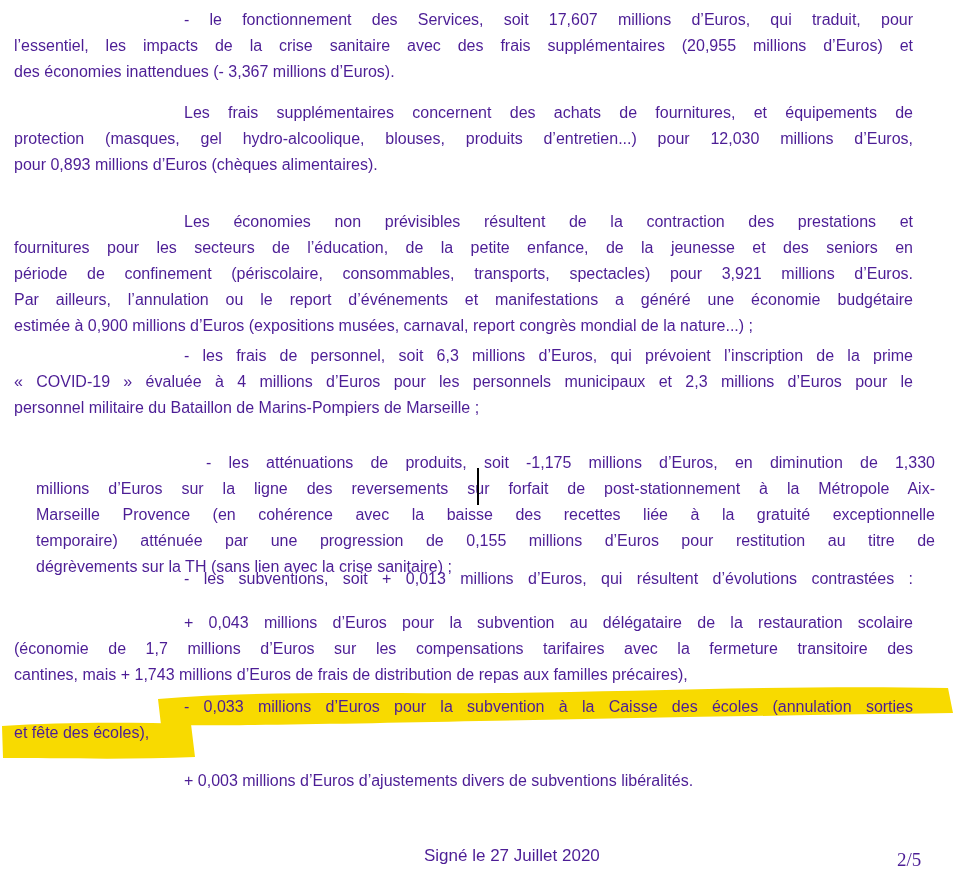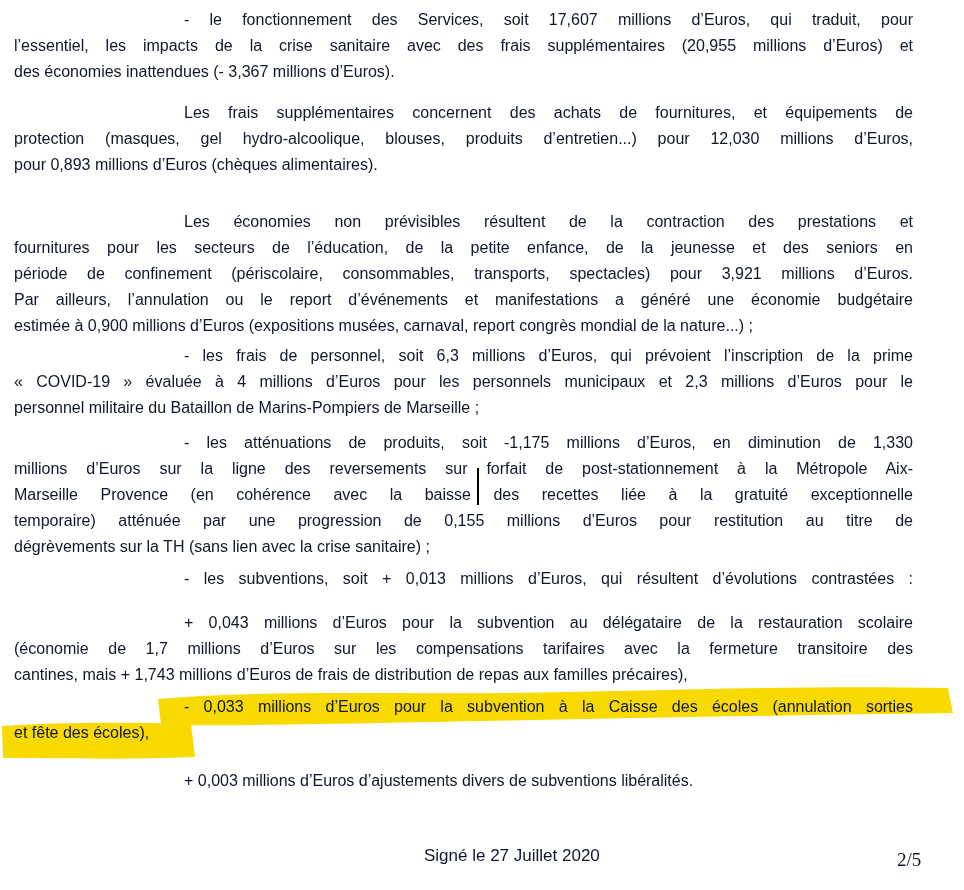--- a/index.html
+++ b/index.html
@@ -1,21 +1,21 @@
 <!DOCTYPE html>
 <html><head>
 <meta charset="utf-8">
 <style>
   html, body { margin: 0; padding: 0; background: #ffffff; }
   .page {
     position: relative;
     width: 964px;
     height: 890px;
     background: #ffffff;
-    color: #0f172a;
+    color: #4c1d95;
     font-family: "Liberation Sans", sans-serif;
     overflow: hidden;
   }
   .para {
     position: absolute;
     left: 14px;
     width: 899px;
     font-size: 16px;
     line-height: 26px;
     z-index: 2;
@@ -92,21 +92,21 @@
         <div class="line">fournitures pour les secteurs de l’éducation, de la petite enfance, de la jeunesse et des seniors en</div>
         <div class="line">période de confinement (périscolaire, consommables, transports, spectacles) pour 3,921 millions d’Euros.</div>
         <div class="line">Par ailleurs, l’annulation ou le report d’événements et manifestations a généré une économie budgétaire</div>
         <div class="line no-stretch">estimée à 0,900 millions d’Euros (expositions musées, carnaval, report congrès mondial de la nature...) ;</div>
       </div>
       <div class="para" style="top: 343px;">
         <div class="line indent">- les frais de personnel, soit 6,3 millions d’Euros, qui prévoient l’inscription de la prime</div>
         <div class="line">« COVID-19 » évaluée à 4 millions d’Euros pour les personnels municipaux et 2,3 millions d’Euros pour le</div>
         <div class="line no-stretch">personnel militaire du Bataillon de Marins-Pompiers de Marseille ;</div>
       </div>
-      <div class="para" style="top: 430px;">
+      <div class="para" style="top: 450px; margin-left: 22px;">
         <div class="line indent">- les atténuations de produits, soit -1,175 millions d’Euros, en diminution de 1,330</div>
         <div class="line">millions d’Euros sur la ligne des reversements sur forfait de post-stationnement à la Métropole Aix-</div>
         <div class="line">Marseille Provence (en cohérence avec la baisse des recettes liée à la gratuité exceptionnelle</div>
         <div class="line">temporaire) atténuée par une progression de 0,155 millions d’Euros pour restitution au titre de</div>
         <div class="line no-stretch">dégrèvements sur la TH (sans lien avec la crise sanitaire) ;</div>
       </div>
       <div class="para" style="top: 566px;">
         <div class="line indent">- les subventions, soit + 0,013 millions d’Euros, qui résultent d’évolutions contrastées :</div>
       </div>
       <div class="para" style="top: 610px;">

